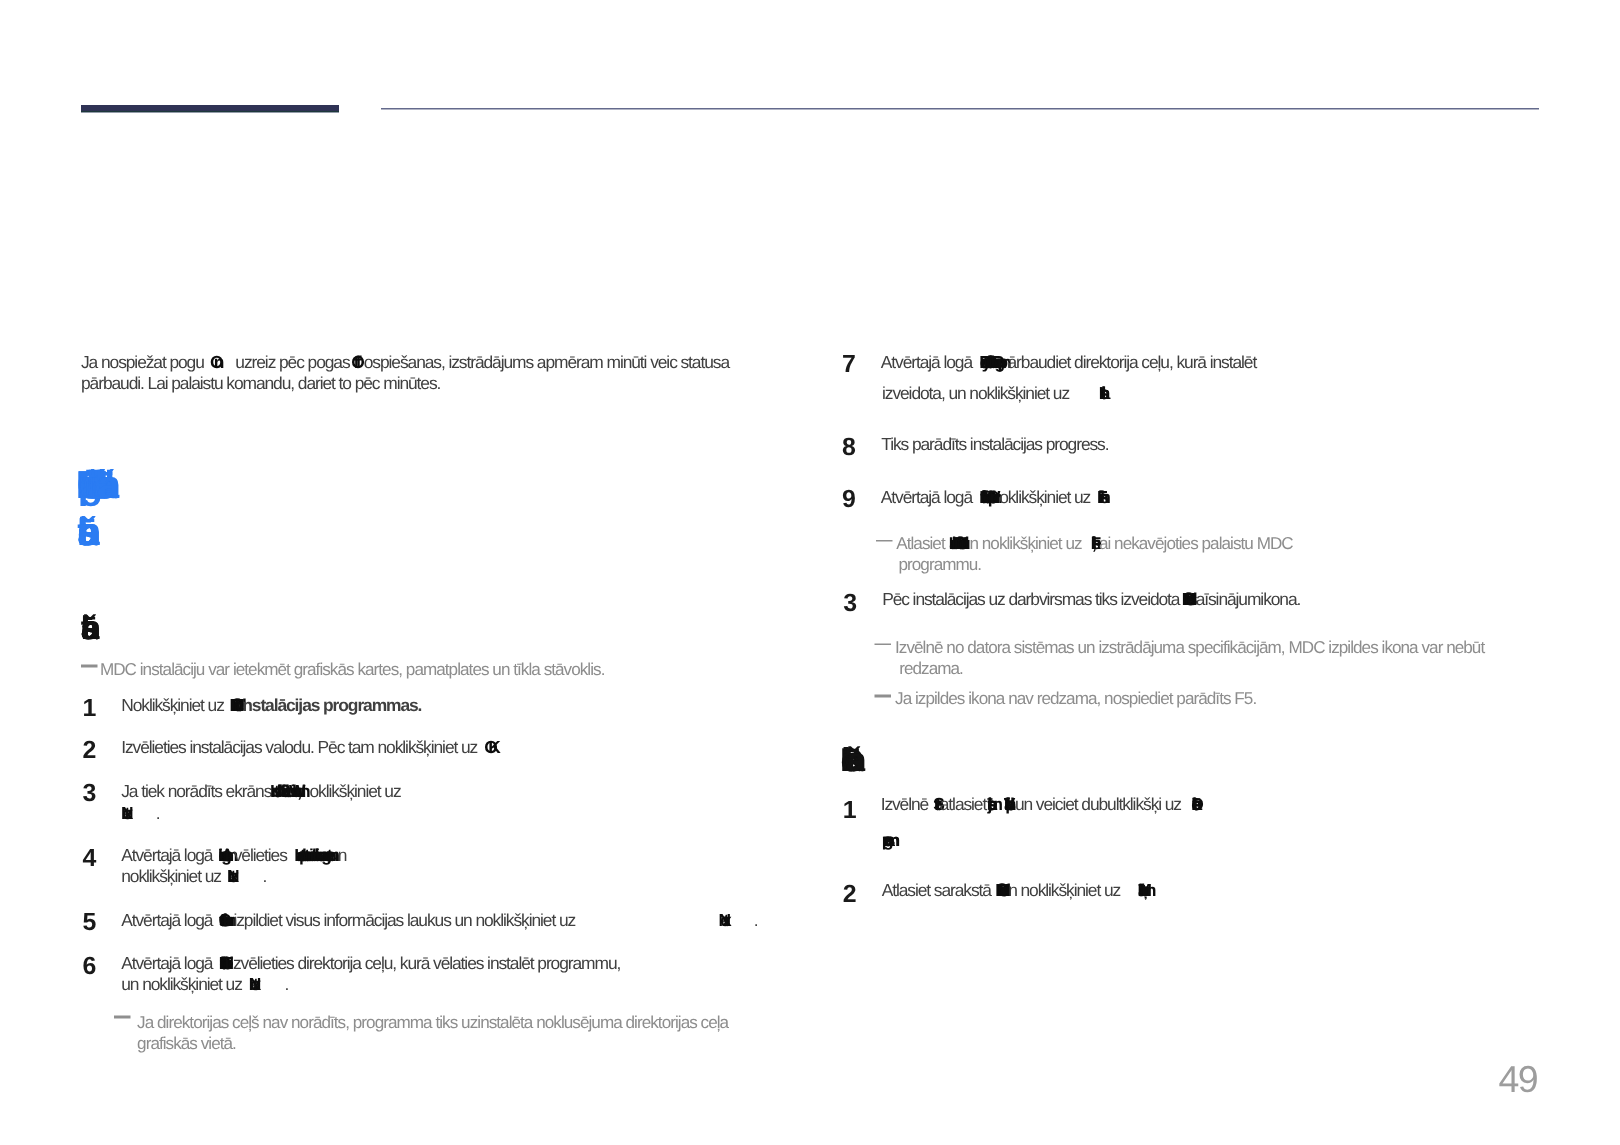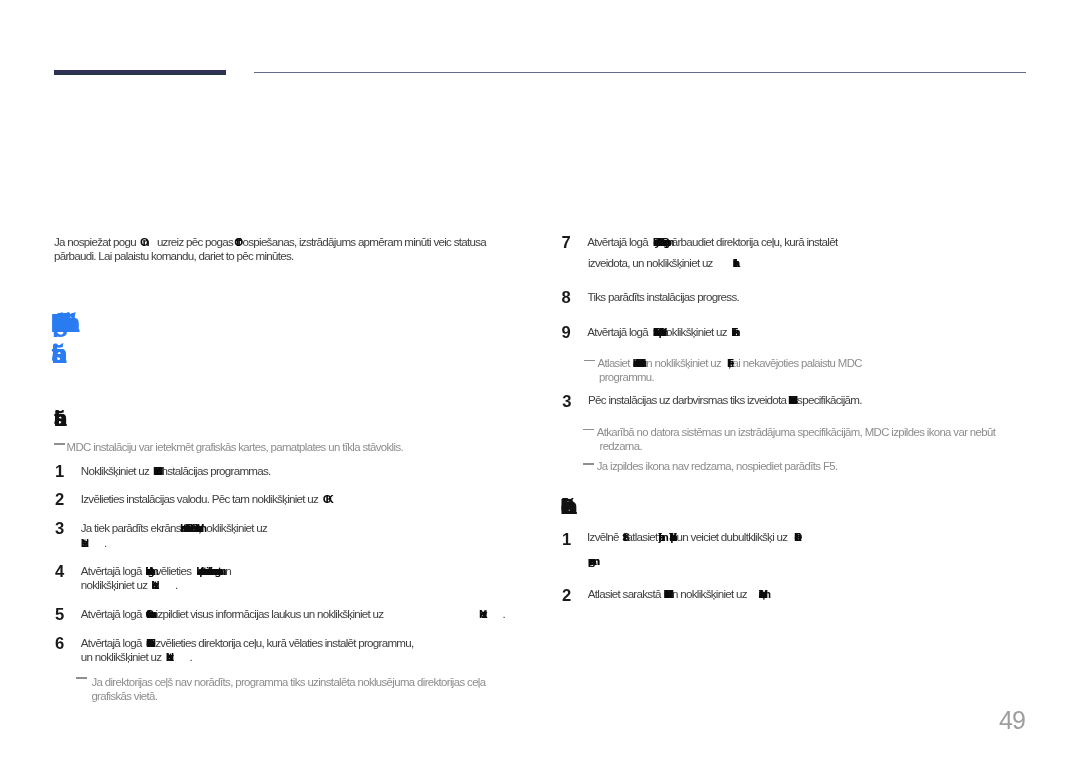--- a/index.html
+++ b/index.html
@@ -58,24 +58,24 @@
       <div class="dash" style="left: 583.3px; top: 463px;"></div>
       <div class="ln" style="left: 54px; top: 234.9px;">Ja nospiežat pogu </div>
       <div class="sq" style="font-size: 11.6px; left: 140px; top: 234.9px;"><u style="width:2.533px">O</u><u style="width:2.533px">n</u></div>
       <div class="ln" style="left: 156.9px; top: 234.9px;">uzreiz pēc pogas </div>
       <div class="sq" style="font-size: 11.6px; left: 234.2px; top: 234.9px;"><u style="width:1.516px">O</u><u style="width:1.516px">f</u><u style="width:1.516px">f</u></div>
       <div class="ln" style="left: 242.5px; top: 234.9px;">ospiešanas, izstrādājums apmēram minūti veic statusa</div>
       <div class="ln" style="left: 54px; top: 248.9px;">pārbaudi. Lai palaistu komandu, dariet to pēc minūtes.</div>
       <div class="ln note" style="left: 66.6px; top: 440.7px;">MDC instalāciju var ietekmēt grafiskās kartes, pamatplates un tīkla stāvoklis.</div>
       <div class="ln" style="left: 80.8px; top: 463.9px;">Noklikšķiniet uz </div>
       <div class="sq" style="font-size: 11.6px; left: 153px; top: 463.9px;"><u style="width:0.468px">M</u><u style="width:0.468px">D</u><u style="width:0.468px">C</u><u style="width:0.468px">&nbsp;</u><u style="width:0.468px">U</u><u style="width:0.468px">n</u><u style="width:0.468px">i</u><u style="width:0.468px">f</u><u style="width:0.468px">i</u><u style="width:0.468px">e</u><u style="width:0.468px">d</u></div>
-      <div class="ln" style="left: 161.5px; top: 463.9px;">nstalācijas programmas.</div>
+      <div class="ln" style="left: 161.5px; top: 463.9px; font-weight: bold;">nstalācijas programmas.</div>
       <div class="ln" style="left: 80.8px; top: 492px;">Izvēlieties instalācijas valodu. Pēc tam noklikšķiniet uz </div>
       <div class="sq" style="font-size: 11.6px; left: 322.8px; top: 492px;"><u style="width:2.633px">O</u><u style="width:2.633px">K</u></div>
-      <div class="ln" style="left: 80.8px; top: 521.1px;">Ja tiek parādīts ekrāns </div>
+      <div class="ln" style="left: 80.8px; top: 521.1px;">Ja tiek norādīts ekrāns </div>
       <div class="sq" style="font-size: 11.6px; left: 180px; top: 521.1px;"><u style="width:0.908px">I</u><u style="width:0.908px">n</u><u style="width:0.908px">s</u><u style="width:0.908px">t</u><u style="width:0.908px">a</u><u style="width:0.908px">l</u><u style="width:0.908px">l</u><u style="width:0.908px">S</u><u style="width:0.908px">h</u><u style="width:0.908px">i</u><u style="width:0.908px">e</u><u style="width:0.908px">l</u><u style="width:0.908px">d</u><u style="width:0.908px">&nbsp;</u><u style="width:0.908px">W</u><u style="width:0.908px">i</u><u style="width:0.908px">z</u><u style="width:0.908px">a</u><u style="width:0.908px">r</u><u style="width:0.908px">d</u><u style="width:0.908px">,</u><u style="width:0.908px">&nbsp;</u><u style="width:0.908px">n</u></div>
       <div class="ln" style="left: 206.3px; top: 521.1px;">oklikšķiniet uz</div>
       <div class="sq" style="font-size: 11.6px; left: 80.7px; top: 535.8px;"><u style="width:0.798px">N</u><u style="width:0.798px">e</u><u style="width:0.798px">x</u><u style="width:0.798px">t</u></div>
       <div class="ln" style="left: 103.9px; top: 535.8px;">.</div>
       <div class="ln" style="left: 80.8px; top: 564.2px;">Atvērtajā logā </div>
       <div class="sq" style="font-size: 11.6px; left: 145.3px; top: 564.2px;"><u style="width:0.252px">L</u><u style="width:0.252px">i</u><u style="width:0.252px">c</u><u style="width:0.252px">e</u><u style="width:0.252px">n</u><u style="width:0.252px">s</u><u style="width:0.252px">e</u><u style="width:0.252px">&nbsp;</u><u style="width:0.252px">A</u><u style="width:0.252px">g</u><u style="width:0.252px">r</u><u style="width:0.252px">e</u><u style="width:0.252px">e</u><u style="width:0.252px">m</u><u style="width:0.252px">e</u><u style="width:0.252px">n</u><u style="width:0.252px">t</u><u style="width:0.252px">&nbsp;</u><u style="width:0.252px">i</u></div>
       <div class="ln" style="left: 155.8px; top: 564.2px;">vēlieties </div>
       <div class="sq" style="font-size: 11.6px; left: 196.2px; top: 564.2px;"><u style="width:0.519px">I</u><u style="width:0.519px">&nbsp;</u><u style="width:0.519px">a</u><u style="width:0.519px">c</u><u style="width:0.519px">c</u><u style="width:0.519px">e</u><u style="width:0.519px">p</u><u style="width:0.519px">t</u><u style="width:0.519px">&nbsp;</u><u style="width:0.519px">t</u><u style="width:0.519px">h</u><u style="width:0.519px">e</u><u style="width:0.519px">&nbsp;</u><u style="width:0.519px">t</u><u style="width:0.519px">e</u><u style="width:0.519px">r</u><u style="width:0.519px">m</u><u style="width:0.519px">s</u><u style="width:0.519px">&nbsp;</u><u style="width:0.519px">i</u><u style="width:0.519px">n</u><u style="width:0.519px">&nbsp;</u><u style="width:0.519px">t</u><u style="width:0.519px">h</u><u style="width:0.519px">e</u><u style="width:0.519px">&nbsp;</u><u style="width:0.519px">l</u><u style="width:0.519px">i</u><u style="width:0.519px">c</u><u style="width:0.519px">e</u><u style="width:0.519px">n</u><u style="width:0.519px">s</u><u style="width:0.519px">e</u><u style="width:0.519px">&nbsp;</u><u style="width:0.519px">a</u><u style="width:0.519px">g</u><u style="width:0.519px">r</u><u style="width:0.519px">e</u><u style="width:0.519px">e</u><u style="width:0.519px">m</u><u style="width:0.519px">e</u><u style="width:0.519px">n</u><u style="width:0.519px">t</u><u style="width:0.519px">&nbsp;</u><u style="width:0.519px">u</u></div>
       <div class="ln" style="left: 225.2px; top: 564.2px;">n</div>
       <div class="ln" style="left: 80.8px; top: 578.3px;">noklikšķiniet uz </div>
@@ -105,22 +105,22 @@
       <div class="ln" style="left: 666.1px; top: 324.8px;">oklikšķiniet uz </div>
       <div class="sq" style="font-size: 11.6px; left: 731.3px; top: 324.8px;"><u style="width:0.46px">F</u><u style="width:0.46px">i</u><u style="width:0.46px">n</u><u style="width:0.46px">i</u><u style="width:0.46px">s</u><u style="width:0.46px">h</u></div>
       <div class="ln note" style="left: 597.5px; top: 356.5px;">Atlasiet </div>
       <div class="sq" style="font-size: 11.4px; left: 632.5px; top: 356.5px;"><u style="width:0.409px">L</u><u style="width:0.409px">a</u><u style="width:0.409px">u</u><u style="width:0.409px">n</u><u style="width:0.409px">c</u><u style="width:0.409px">h</u><u style="width:0.409px">&nbsp;</u><u style="width:0.409px">M</u><u style="width:0.409px">D</u><u style="width:0.409px">C</u><u style="width:0.409px">&nbsp;</u><u style="width:0.409px">U</u><u style="width:0.409px">n</u><u style="width:0.409px">i</u><u style="width:0.409px">f</u><u style="width:0.409px">i</u><u style="width:0.409px">e</u><u style="width:0.409px">d</u><u style="width:0.409px">&nbsp;</u><u style="width:0.409px">u</u></div>
       <div class="ln note" style="left: 646.3px; top: 356.5px;">n noklikšķiniet uz </div>
       <div class="sq" style="font-size: 11.4px; left: 727.1px; top: 356.5px;"><u style="width:0.146px">F</u><u style="width:0.146px">i</u><u style="width:0.146px">n</u><u style="width:0.146px">i</u><u style="width:0.146px">s</u><u style="width:0.146px">h</u><u style="width:0.146px">,</u><u style="width:0.146px">&nbsp;</u><u style="width:0.146px">l</u></div>
       <div class="ln note" style="left: 732.6px; top: 356.5px;">ai nekavējoties palaistu MDC</div>
       <div class="ln note" style="left: 599px; top: 370.5px;">programmu.</div>
       <div class="ln" style="left: 588.1px; top: 392.9px;">Pēc instalācijas uz darbvirsmas tiks izveidota </div>
       <div class="sq" style="font-size: 11.6px; left: 787.9px; top: 392.9px;"><u style="width:0.357px">M</u><u style="width:0.357px">D</u><u style="width:0.357px">C</u><u style="width:0.357px">&nbsp;</u><u style="width:0.357px">U</u><u style="width:0.357px">n</u><u style="width:0.357px">i</u><u style="width:0.357px">f</u><u style="width:0.357px">i</u><u style="width:0.357px">e</u><u style="width:0.357px">d</u><u style="width:0.357px">&nbsp;</u><u style="width:0.357px">s</u></div>
-      <div class="ln" style="left: 797.1px; top: 392.9px;">specifikācijām.</div>
-      <div class="ln note" style="left: 596.7px; top: 425.7px;">Atkarībā no datora sistēmas un izstrādājuma specifikācijām, MDC izpildes ikona var nebūt</div>
+      <div class="ln" style="left: 797.1px; top: 392.9px;">aīsinājumikona.</div>
+      <div class="ln note" style="left: 596.7px; top: 425.7px;">Izvēlnē no datora sistēmas un izstrādājuma specifikācijām, MDC izpildes ikona var nebūt</div>
       <div class="ln note" style="left: 599.5px; top: 439.7px;">redzama.</div>
       <div class="ln note" style="left: 596.7px; top: 460px;">Ja izpildes ikona nav redzama, nospiediet parādīts F5.</div>
       <div class="ln" style="left: 587.1px; top: 530.2px;">Izvēlnē </div>
       <div class="sq" style="font-size: 11.6px; left: 622.2px; top: 530.2px;"><u style="width:0.387px">S</u><u style="width:0.387px">t</u><u style="width:0.387px">a</u><u style="width:0.387px">r</u><u style="width:0.387px">t</u></div>
       <div class="ln" style="left: 626.5px; top: 530.2px;">atlasiet </div>
       <div class="sq" style="font-size: 11.6px; left: 658.4px; top: 530.2px;"><u style="width:0px">I</u><u style="width:0px">e</u><u style="width:0px">s</u><u style="width:0px">t</u><u style="width:0px">a</u><u style="width:0px">t</u><u style="width:0px">ī</u><u style="width:0px">j</u><u style="width:0px">u</u><u style="width:0px">m</u><u style="width:0px">i</u></div>
       <div class="sq" style="font-size: 11.6px; left: 669.2px; top: 530.2px;"><u style="width:0.125px">V</u><u style="width:0.125px">a</u><u style="width:0.125px">d</u><u style="width:0.125px">ī</u><u style="width:0.125px">b</u><u style="width:0.125px">a</u><u style="width:0.125px">s</u><u style="width:0.125px">&nbsp;</u><u style="width:0.125px">p</u><u style="width:0.125px">a</u><u style="width:0.125px">n</u><u style="width:0.125px">e</u><u style="width:0.125px">l</u><u style="width:0.125px">i</u><u style="width:0.125px">s</u></div>
       <div class="ln" style="left: 676.6px; top: 530.2px;">un veiciet dubultklikšķi uz </div>
       <div class="sq" style="font-size: 11.6px; left: 794.1px; top: 530.2px;"><u style="width:0.155px">D</u><u style="width:0.155px">e</u><u style="width:0.155px">i</u><u style="width:0.155px">n</u><u style="width:0.155px">s</u><u style="width:0.155px">t</u><u style="width:0.155px">a</u><u style="width:0.155px">l</u><u style="width:0.155px">ē</u><u style="width:0.155px">t</u></div>
       <div class="sq" style="font-size: 11.6px; left: 587.8px; top: 553.5px;"><u style="width:0.303px">p</u><u style="width:0.303px">r</u><u style="width:0.303px">o</u><u style="width:0.303px">g</u><u style="width:0.303px">r</u><u style="width:0.303px">a</u><u style="width:0.303px">m</u><u style="width:0.303px">m</u><u style="width:0.303px">a</u><u style="width:0.303px">s</u><u style="width:0.303px">&nbsp;</u><u style="width:0.303px">.</u></div>

